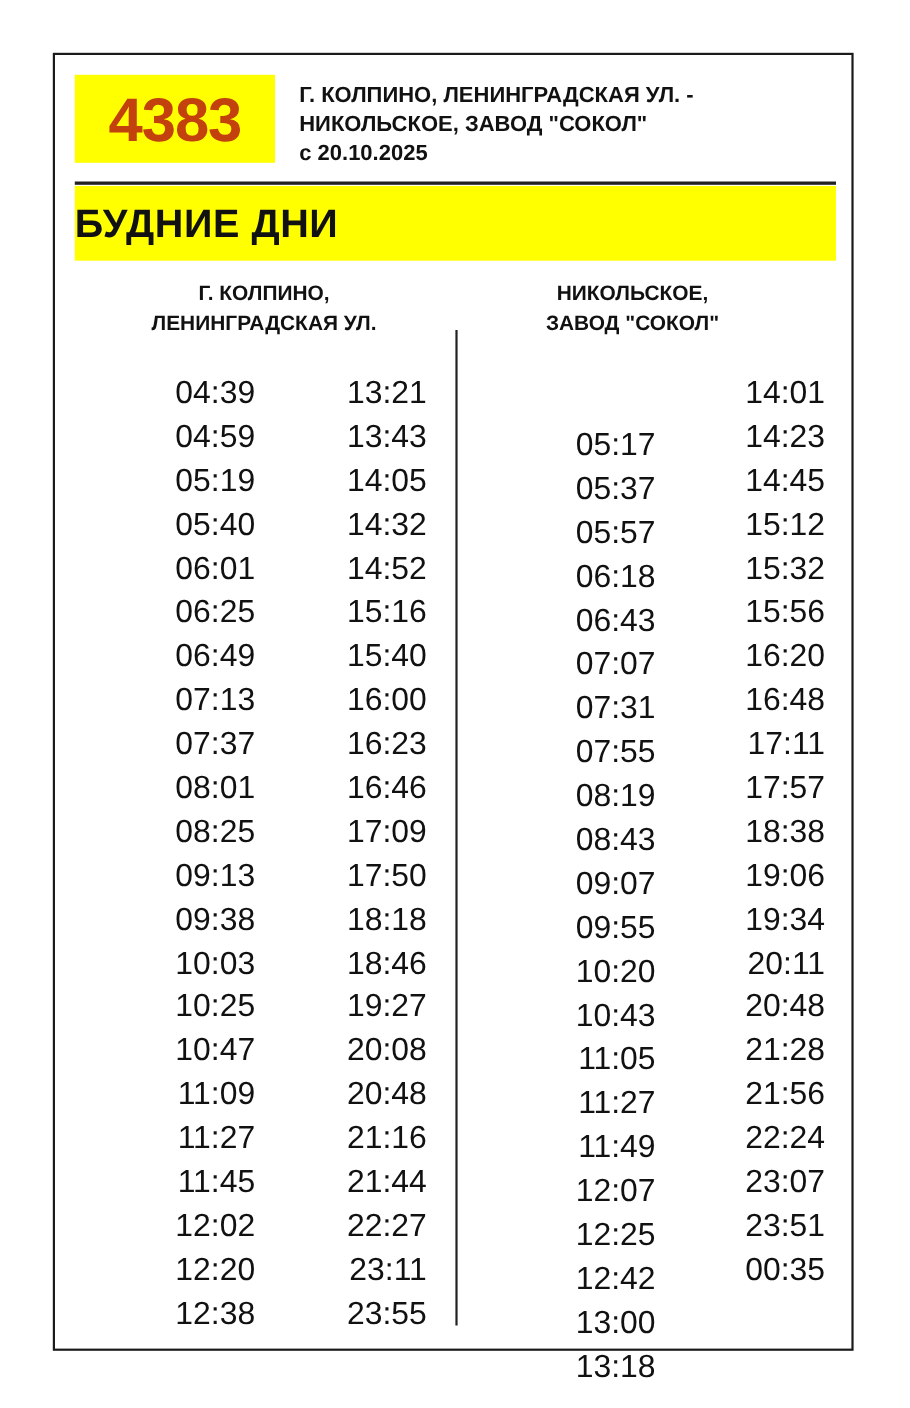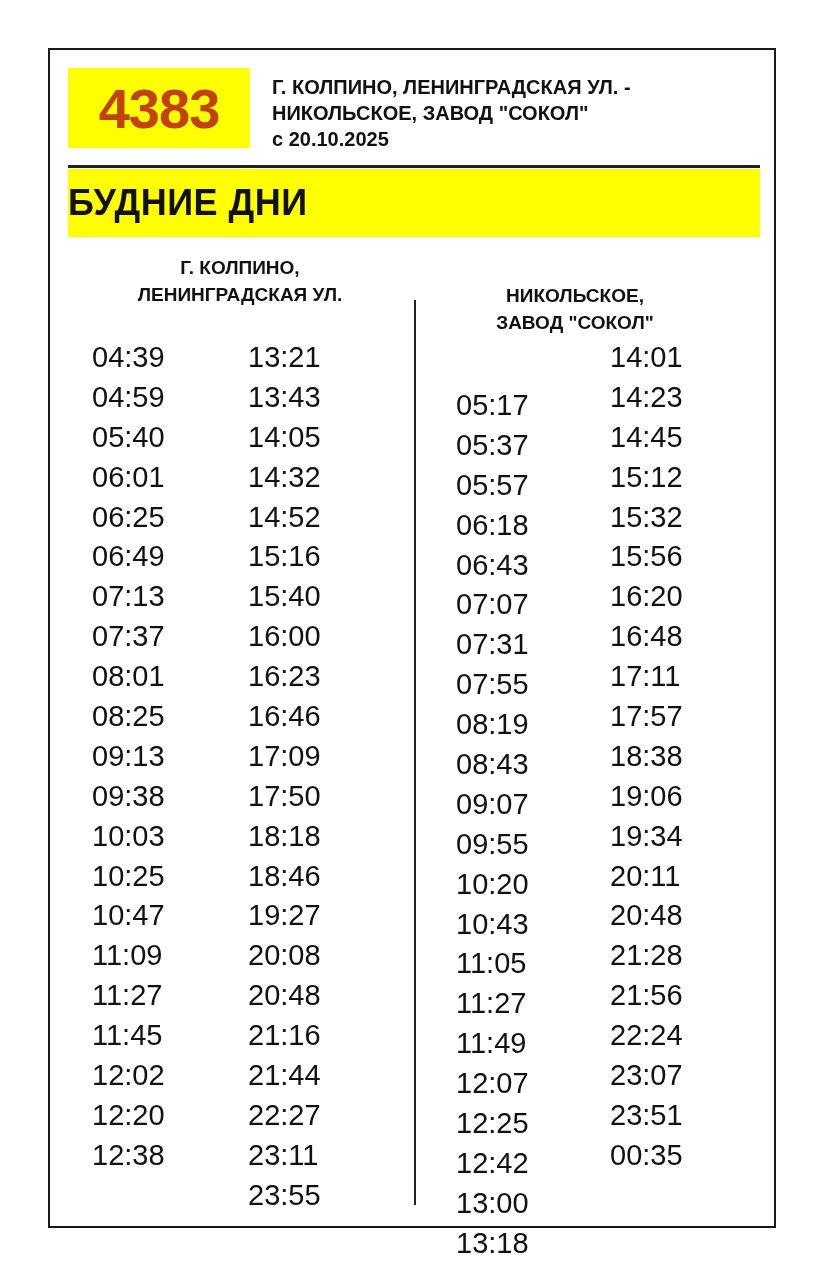--- a/index.html
+++ b/index.html
@@ -77,34 +77,34 @@
     .col-header {
       position: absolute;
       top: 204px;
       font-size: 19px;
       font-weight: bold;
       line-height: 27px;
       text-align: center;
       color: #111111;
     }
     .col-header.left { left: 40px; width: 300px; }
-    .col-header.right { left: 390px; width: 270px; margin-top: 28px; }
+    .col-header.right { left: 390px; width: 270px; }
     .v-divider {
       position: absolute;
       left: 364px;
       top: 250px;
       width: 2px;
       height: 905px;
       background: #222222;
     }
     .times-col {
       position: absolute;
       top: 288px;
       width: 140px;
-      text-align: left;
+      text-align: right;
       font-size: 29px;
       line-height: 39.9px;
       color: #111111;
     }
     .times-col .t { display: block; height: 39.9px; }
     .c1 { left: 42px; }
     .c2 { left: 198px; }
     .c3 { left: 406px; margin-top: 48px; }
     .c4 { left: 560px; }
   </style>
@@ -137,20 +137,21 @@
   <div class="col-header right">
     <div>НИКОЛЬСКОЕ,</div>
     <div>ЗАВОД "СОКОЛ"</div>
   </div>
 
   <div class="v-divider"></div>
 
   <div class="times-col c1">
       <span class="t">04:39</span>
       <span class="t">04:59</span>
+      <span class="t">05:19</span>
       <span class="t">05:40</span>
       <span class="t">06:01</span>
       <span class="t">06:25</span>
       <span class="t">06:49</span>
       <span class="t">07:13</span>
       <span class="t">07:37</span>
       <span class="t">08:01</span>
       <span class="t">08:25</span>
       <span class="t">09:13</span>
       <span class="t">09:38</span>

